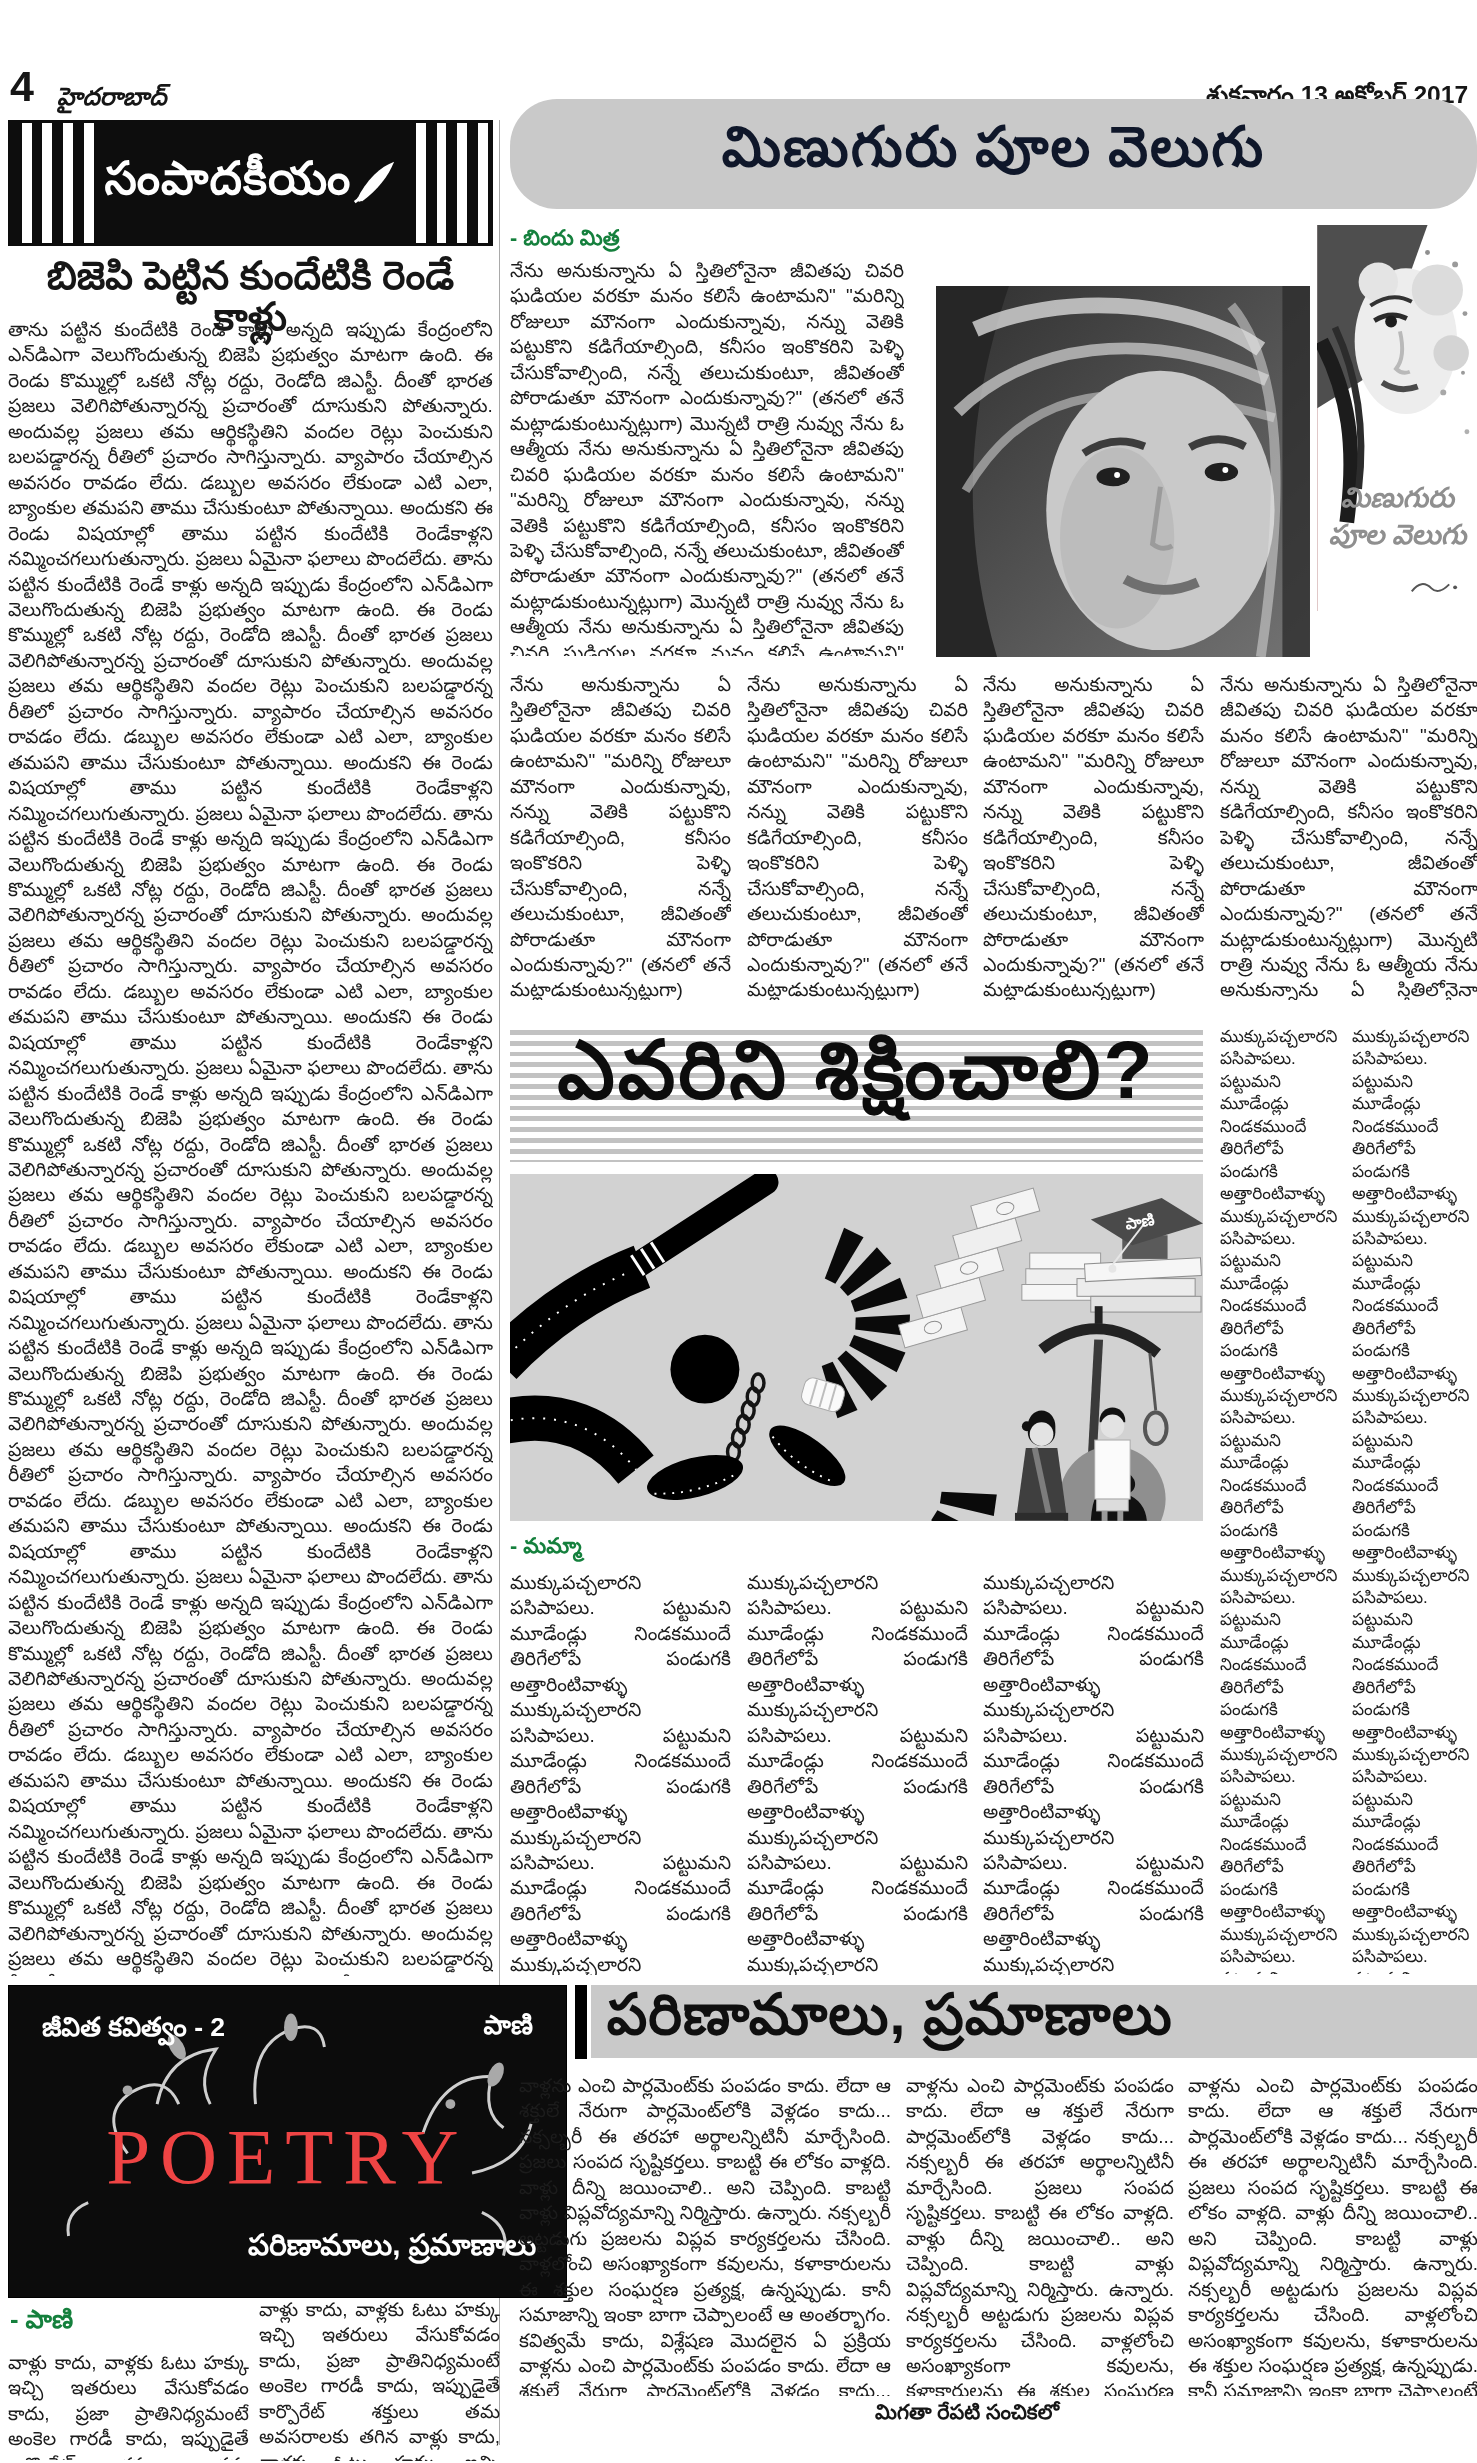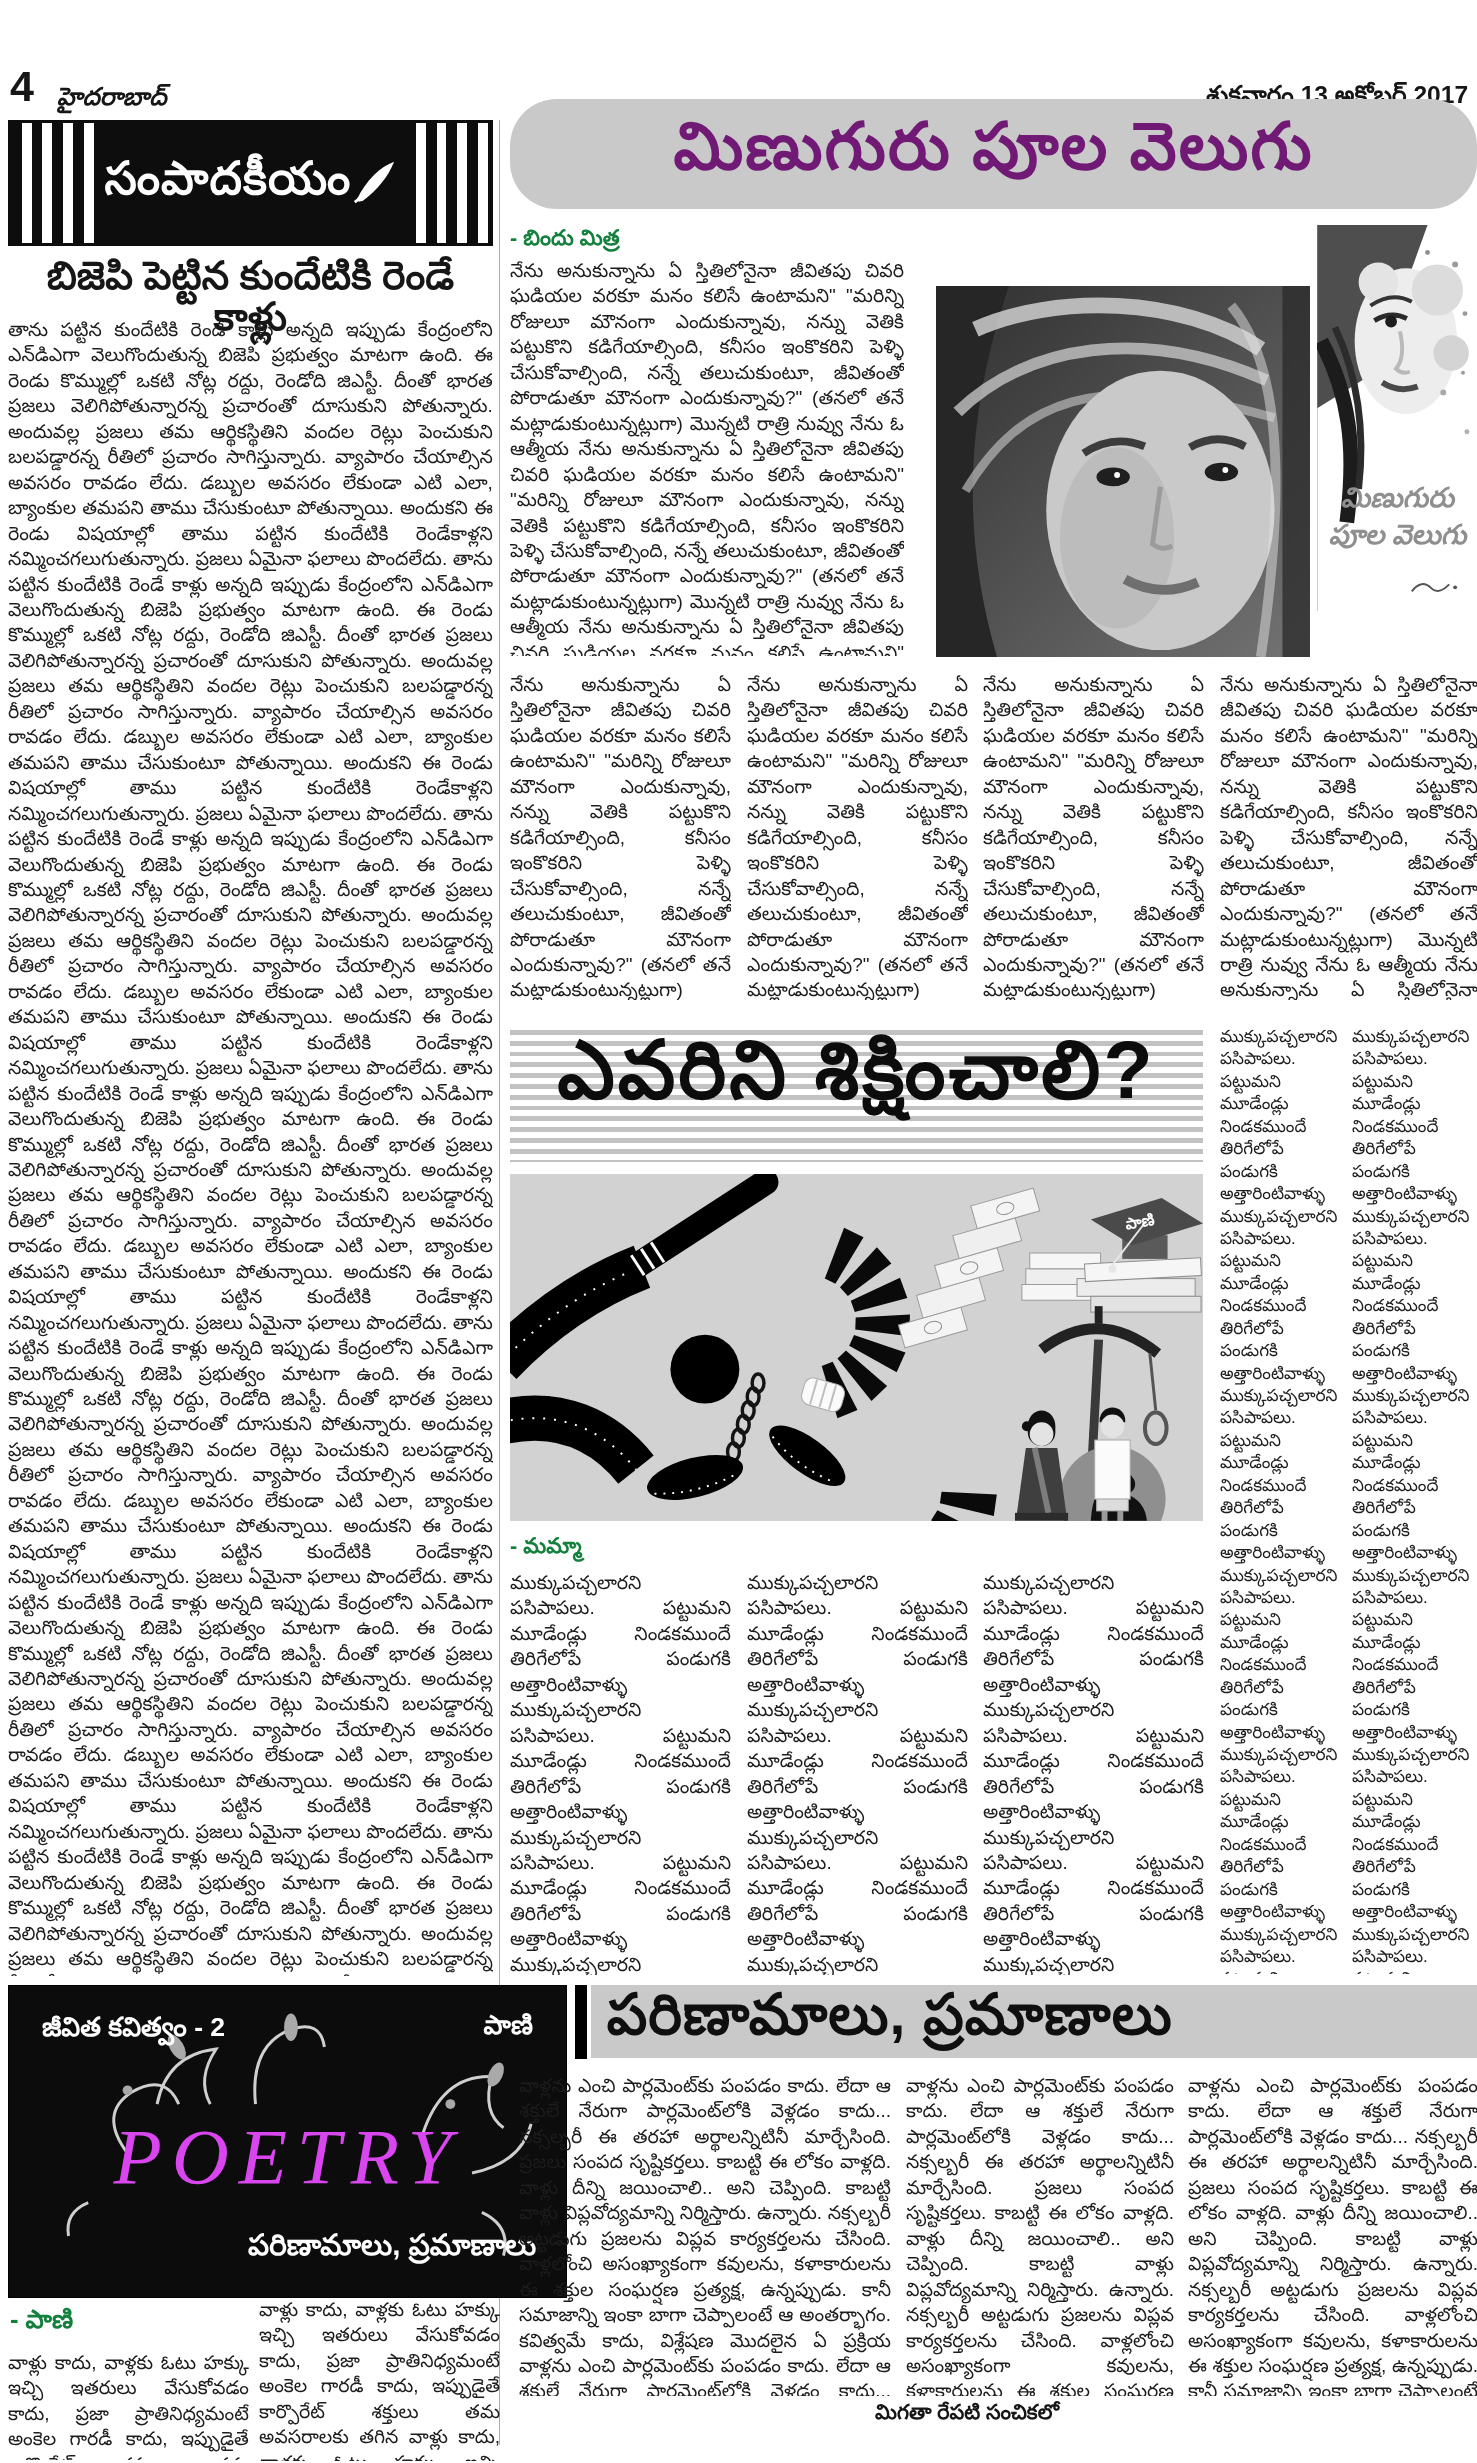--- a/index.html
+++ b/index.html
@@ -19,39 +19,39 @@
   .ed-stripes{width:85px;background:repeating-linear-gradient(90deg,#0d0d0d 0 10.8px,#ffffff 10.8px 20.7px);}
   .ed-center{flex:1;display:flex;align-items:center;justify-content:center;gap:0;background:#0d0d0d;}
   .ed-center .t{color:#ffffff;font-size:46px;font-weight:bold;letter-spacing:1px;}
   .ed-head{left:7.9px;top:256px;width:485px;text-align:center;font-size:39px;font-weight:800;line-height:1.05;}
   .col{position:absolute;overflow:hidden;text-align:justify;font-size:19px;line-height:1.34;color:#1c1c1c;}
   .col.small{font-size:17px;line-height:1.32;}
   .byline{position:absolute;font-size:21.7px;font-weight:bold;color:#15803d;}
   
   .feat-banner{left:510px;top:99px;width:967px;height:110px;background:#c9c9c9;border-radius:47px;
                display:flex;align-items:center;justify-content:center;}
-  .feat-banner .t{font-size:66px;font-weight:800;color:#701a75;letter-spacing:2px;white-space:nowrap;}
+  .feat-banner .t{font-size:56px;font-weight:800;color:#0f172a;letter-spacing:2px;white-space:nowrap;font-family:Liberation Serif, serif;}
   .photo-frame{left:936px;top:286px;width:374px;height:371px;overflow:hidden;}
   .cover-frame{left:1317px;top:225px;width:161px;height:386px;background:#7f1d1d;overflow:hidden;}
   .cover-caption{position:absolute;left:0;right:0;top:254px;text-align:center;color:#8f8f8f;
                  font-size:27.6px;line-height:1.35;font-style:italic;font-weight:bold;}
   
   .op-head{left:510px;top:1024px;width:693px;height:138px;
            background:repeating-linear-gradient(180deg,#ffffff 0 5.9px,#c2c2c2 5.9px 10.8px);
            display:flex;align-items:flex-start;justify-content:center;}
   .op-head .t{font-size:81px;font-weight:800;color:#0c0c0c;letter-spacing:3px;white-space:nowrap;}
   .illus{left:510px;top:1174px;width:693px;height:347px;background:#d2d2d2;overflow:hidden;}
   
   .poetry-box{left:7.9px;top:1985px;width:559px;height:313px;background:#0c0c0c;border:1px solid #000;
               box-sizing:border-box;color:#fff;overflow:hidden;}
   .poetry-series{position:absolute;left:33px;top:25.6px;font-size:26.6px;font-weight:bold;}
   .poetry-author{position:absolute;right:33px;top:23.6px;font-size:26.6px;font-weight:bold;}
   .poetry-title{position:absolute;left:0;right:0;top:126px;text-align:center;
                 font-family:"Liberation Serif","DejaVu Serif",serif;font-size:79px;letter-spacing:9.9px;
-                color:#d946ef;font-style:italic;}
+                color:#ef4444;}
   .poetry-sub{position:absolute;right:29.6px;bottom:27.6px;font-size:29.6px;font-weight:bold;}
   .black-bar{left:575px;top:1985px;width:11.8px;height:74px;background:#000;}
   .bot-banner{left:591px;top:1985px;width:887px;height:73px;background:#c9c9c9;display:flex;align-items:center;}
   .bot-banner .t{font-size:57px;font-weight:800;color:#0f0f0f;padding-left:15.8px;letter-spacing:1px;white-space:nowrap;}
   .contin{position:absolute;left:875px;top:2400px;font-size:20.7px;font-weight:bold;}
 </style>
 </head>
 <body>
 
 <div class="page">

